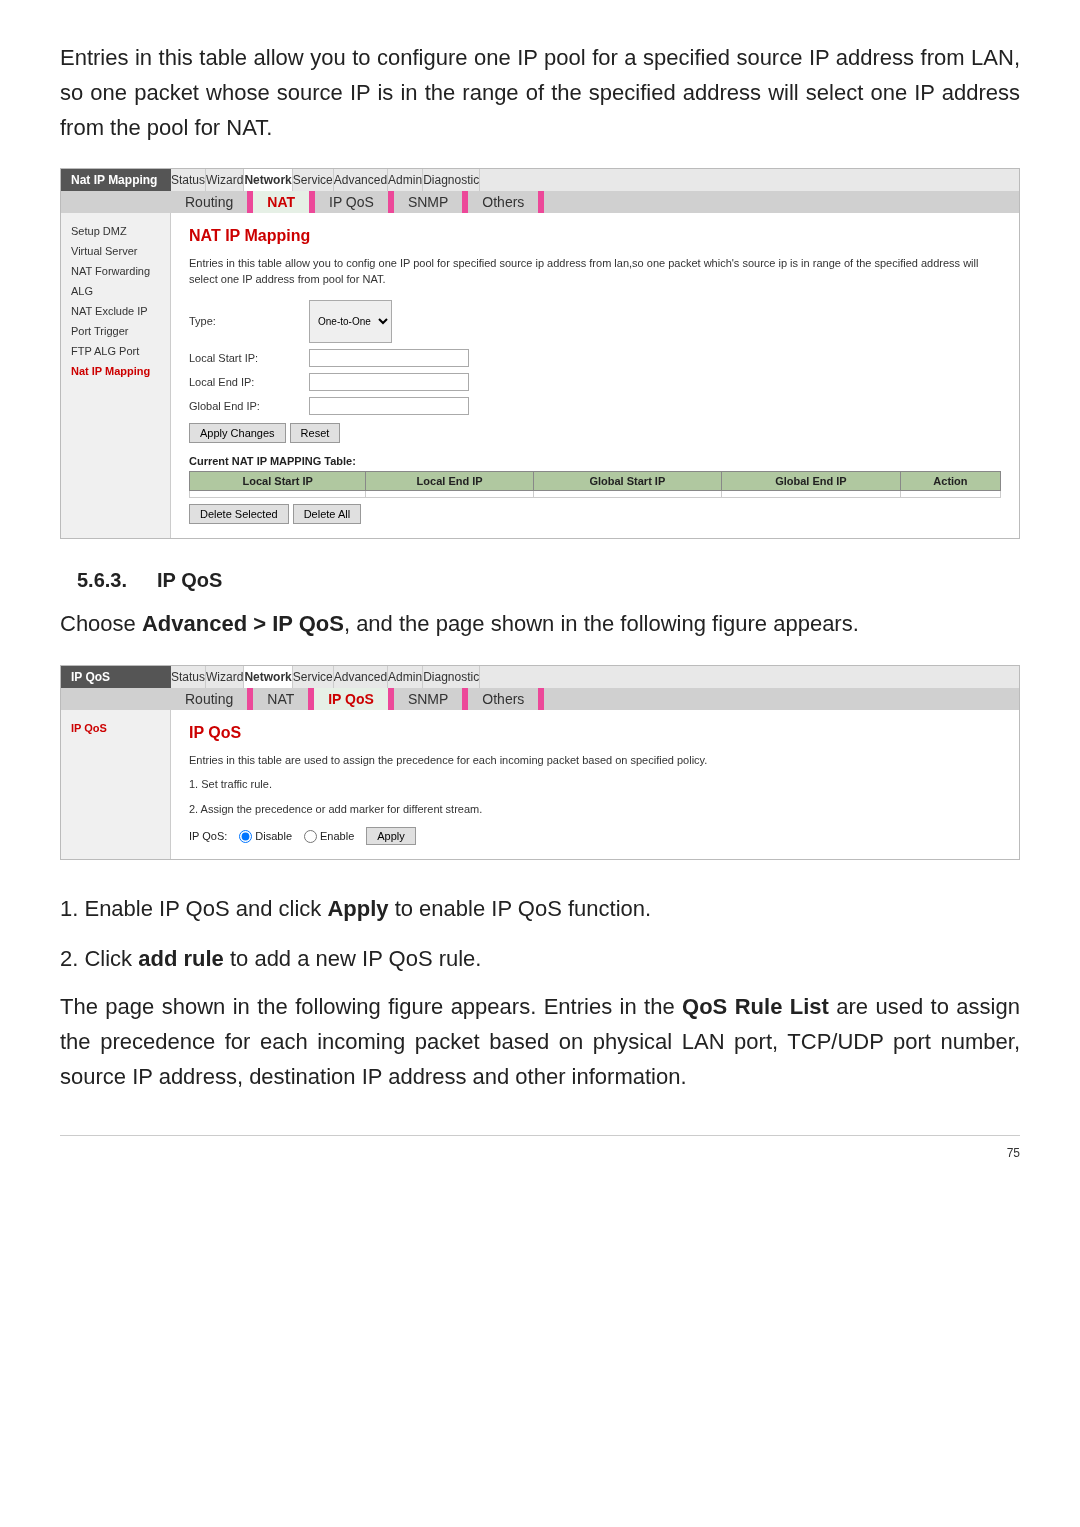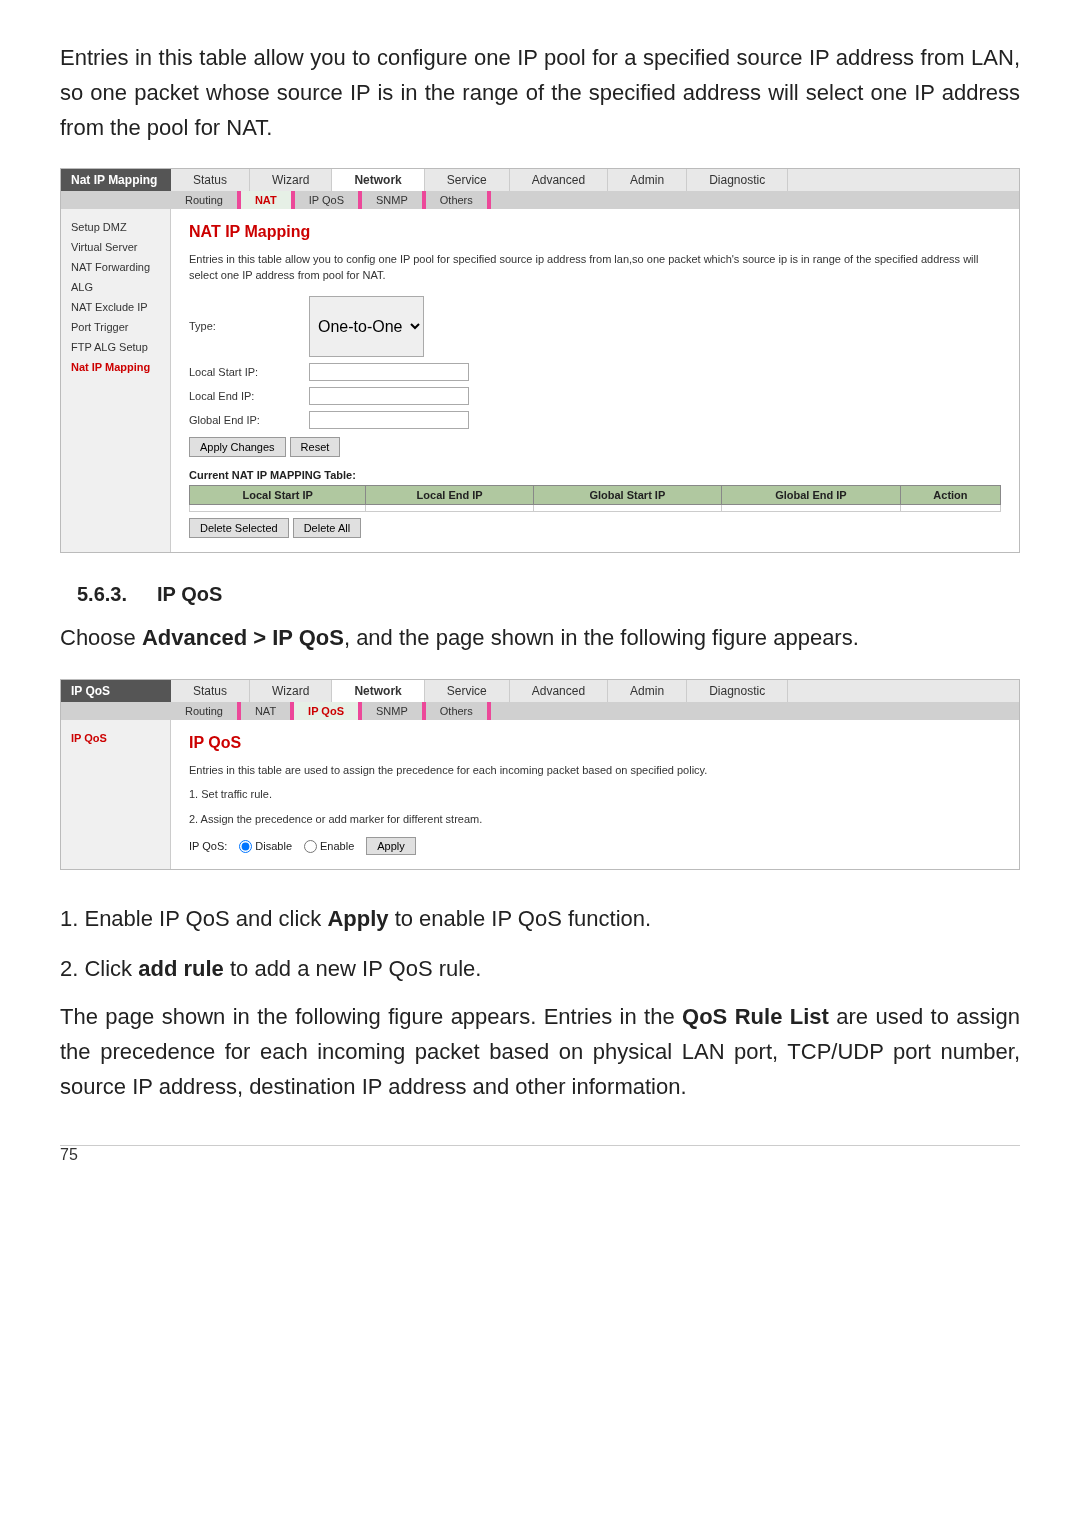--- a/index.html
+++ b/index.html
@@ -44,21 +44,21 @@
       white-space: nowrap;
       min-width: 110px;
     }
 
     .nav-tabs-top {
       display: flex;
       align-items: center;
     }
 
     .nav-tab {
-      padding: 4px 22px;
+      padding: 4px 0;
       font-size: 12px;
       color: #333;
       cursor: pointer;
       border-right: 1px solid #ccc;
       height: 100%;
       display: flex;
       align-items: center;
     }
 
     .nav-tab.active {
@@ -73,24 +73,24 @@
     }
 
     .sub-nav-label {
       min-width: 110px;
       padding: 3px 10px;
       font-size: 11px;
     }
 
     .sub-nav-tab {
       padding: 3px 14px;
-      font-size: 11px;
-      color: #333;
-      cursor: pointer;
-      border-right: 4px solid #ec4899;
+      font-size: 14px;
+      color: #333;
+      cursor: pointer;
+      border-right: 6px solid #ec4899;
     }
 
     .sub-nav-tab.active {
       background: #e6f0e6;
       color: #c00;
       font-weight: bold;
     }
 
     .panel-body {
       display: flex;
@@ -150,22 +150,22 @@
 
     .form-input {
       border: 1px solid #aaa;
       padding: 2px 4px;
       font-size: 11px;
       width: 160px;
     }
 
     .form-select {
       border: 1px solid #aaa;
-      padding: 20px 4px;
-      font-size: 16px;
+      padding: 14px 4px;
+      font-size: 10px;
     }
 
     .btn {
       background: #e0e0e0;
       border: 1px solid #999;
       padding: 3px 10px;
       font-size: 11px;
       cursor: pointer;
       margin-right: 4px;
     }
@@ -253,25 +253,26 @@
     }
 
     .body-text {
       font-size: 22px;
       line-height: 1.6;
       text-align: justify;
       margin-bottom: 20px;
     }
 
     .page-number {
-      text-align: left;
+      text-align: right;
       margin-top: 40px;
-      font-size: 16px;
+      font-size: 12px;
       color: #333;
       border-top: 1px solid #ccc;
+      padding-top: 10px;
     }
   </style>
 </head>
 <body>
 
 <p class="intro-text">Entries in this table allow you to configure one IP pool for a specified source IP address from LAN, so one packet whose source IP is in the range of the specified address will select one IP address from the pool for NAT.</p>
 
 <div class="router-panel">
 
   <div class="nav-bar">
@@ -298,21 +299,21 @@
 
   <div class="panel-body">
 
     <div class="sidebar">
       <div class="sidebar-item">Setup DMZ</div>
       <div class="sidebar-item">Virtual Server</div>
       <div class="sidebar-item">NAT Forwarding</div>
       <div class="sidebar-item">ALG</div>
       <div class="sidebar-item">NAT Exclude IP</div>
       <div class="sidebar-item">Port Trigger</div>
-      <div class="sidebar-item">FTP ALG Setup</div>
+      <div class="sidebar-item">FTP ALG Port</div>
       <div class="sidebar-item active">Nat IP Mapping</div>
     </div>
 
     <div class="content-area">
       <div class="content-title">NAT IP Mapping</div>
       <div class="content-desc">Entries in this table allow you to config one IP pool for specified source ip address from lan,so one packet which's source ip is in range of the specified address will select one IP address from pool for NAT.</div>
 
       <div class="form-row">
         <span class="form-label">Type:</span>
         <select class="form-select">

